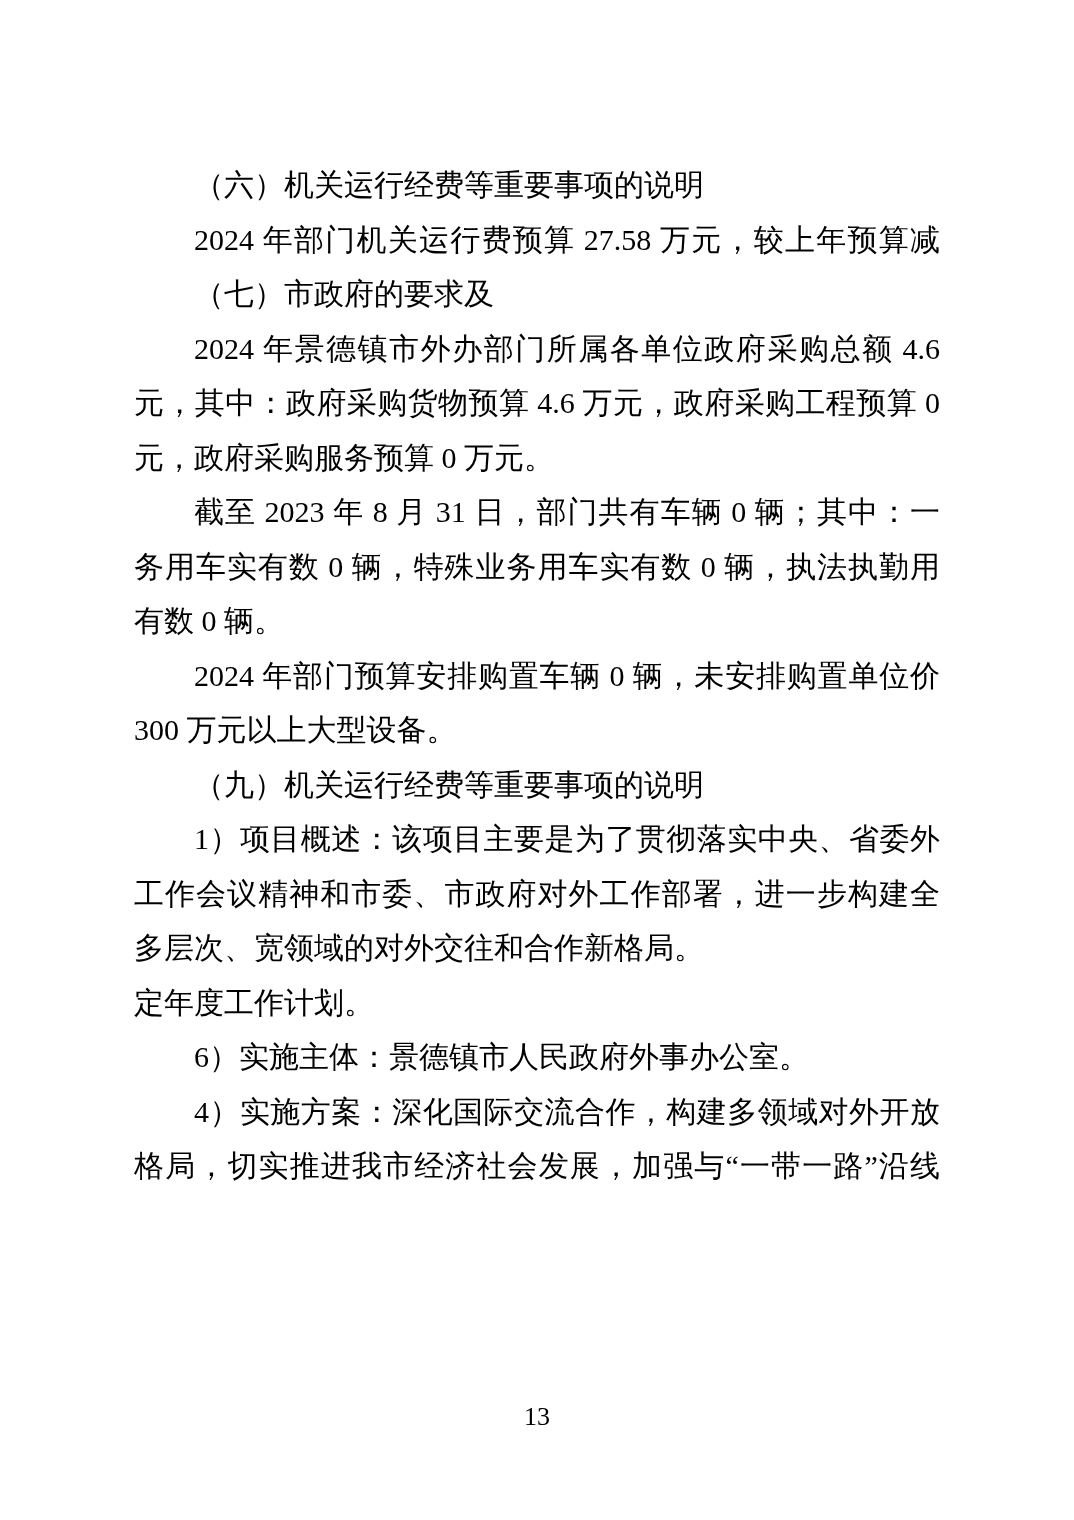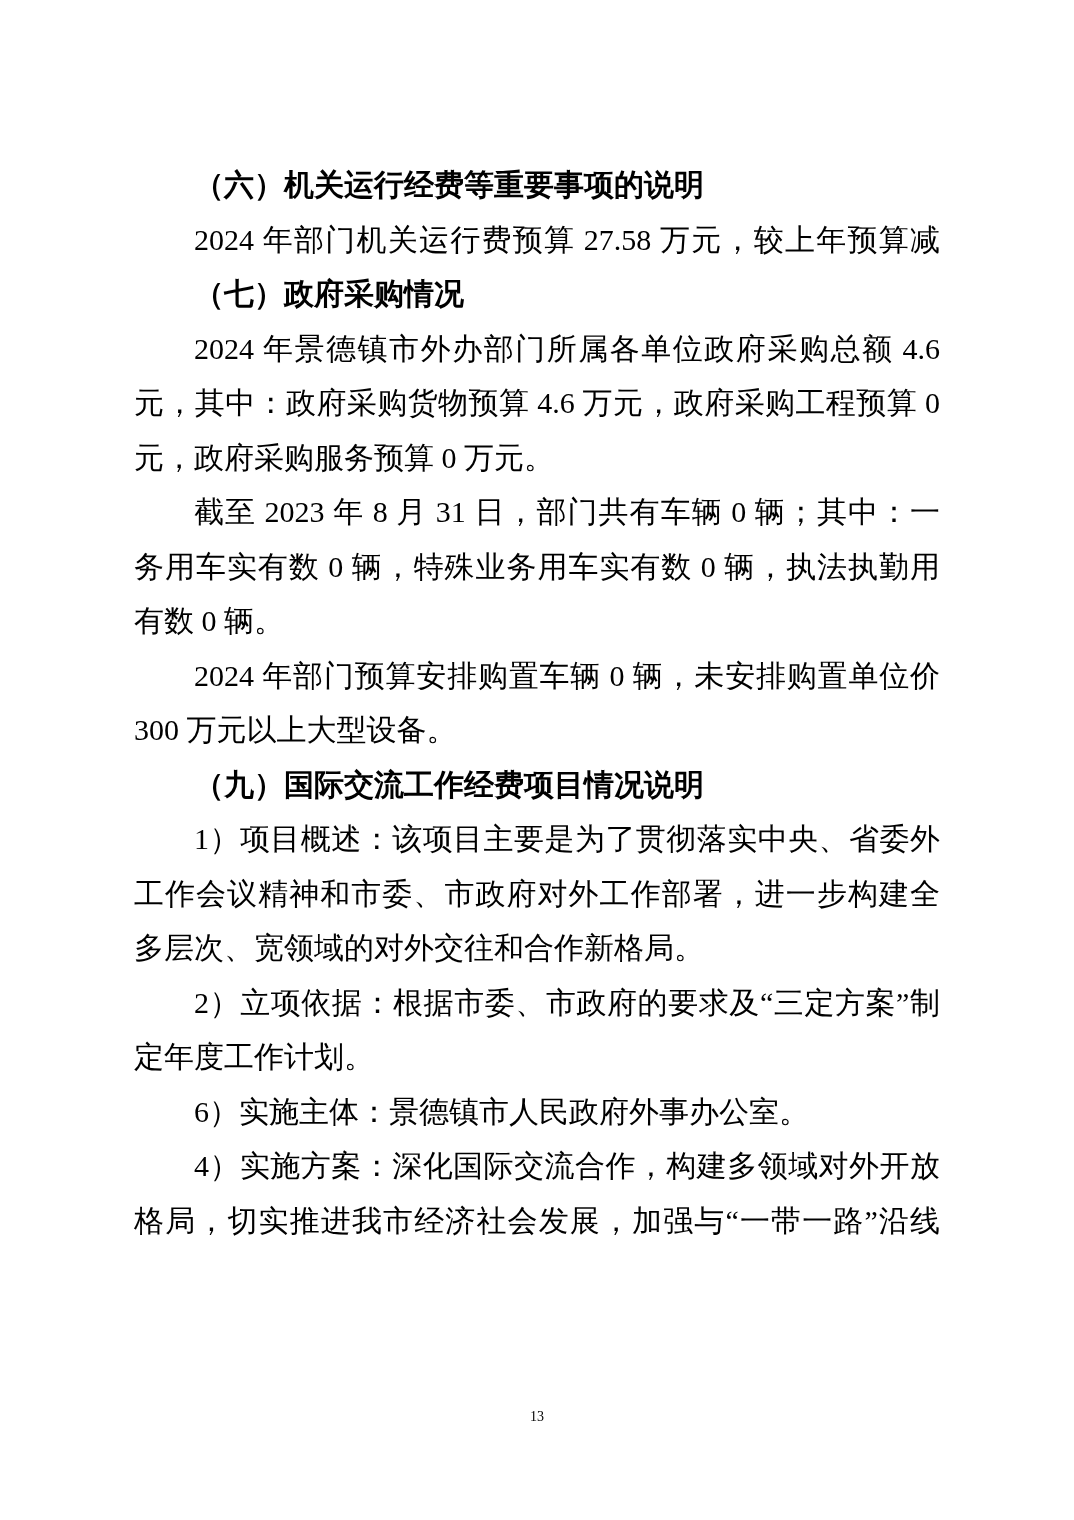--- a/index.html
+++ b/index.html
@@ -39,65 +39,64 @@
     text-align-last: justify;
   }
   .last {
     text-align-last: left;
     white-space: nowrap;
   }
   .indent {
     text-indent: 60px;
   }
   .heading {
-    font-weight: bold;
+    font-weight: normal;
     text-align-last: left;
     white-space: nowrap;
   }
   .footer {
     position: absolute;
     top: 1402px;
     left: 0;
     width: 100%;
     text-align: center;
-    font-size: 14px;
+    font-size: 26px;
     line-height: 30px;
   }
 </style>
 </head>
 <body>
 
 <div class="page">
   <div class="content">
 
     <h2 class="line heading indent">（六）机关运行经费等重要事项的说明</h2>
 
     <div class="line fill indent">2024 年部门机关运行费预算 27.58 万元，较上年预算减少</div>
 
-    <h2 class="line heading indent">（七）政府采购情况</h2>
+    <h2 class="line heading indent">（七）市政府的要求及</h2>
 
     <div class="line fill indent">2024 年景德镇市外办部门所属各单位政府采购总额 4.6 万</div>
     <div class="line fill">元，其中：政府采购货物预算 4.6 万元，政府采购工程预算 0 万</div>
     <div class="line last">元，政府采购服务预算 0 万元。</div>
 
 
     <div class="line fill indent">截至 2023 年 8 月 31 日，部门共有车辆 0 辆；其中：一般业</div>
     <div class="line fill">务用车实有数 0 辆，特殊业务用车实有数 0 辆，执法执勤用车实</div>
     <div class="line last">有数 0 辆。</div>
 
     <div class="line fill indent">2024 年部门预算安排购置车辆 0 辆，未安排购置单位价值</div>
     <div class="line last">300 万元以上大型设备。</div>
 
-    <h2 class="line heading indent">（九）国际交流工作经费项目情况说明</h2>
+    <h2 class="line heading indent">（九）机关运行经费等重要事项的说明</h2>
 
     <div class="line fill indent">1）项目概述：该项目主要是为了贯彻落实中央、省委外事</div>
     <div class="line fill">工作会议精神和市委、市政府对外工作部署，进一步构建全方位、</div>
     <div class="line last">多层次、宽领域的对外交往和合作新格局。</div>
 
-    <div class="line fill indent">2）立项依据：根据市委、市政府的要求及“三定方案”制</div>
     <div class="line last">定年度工作计划。</div>
 
     <div class="line last indent">6）实施主体：景德镇市人民政府外事办公室。</div>
 
     <div class="line fill indent">4）实施方案：深化国际交流合作，构建多领域对外开放新</div>
     <div class="line fill">格局，切实推进我市经济社会发展，加强与“一带一路”沿线城</div>
 
   </div>
 
   <div class="footer">

